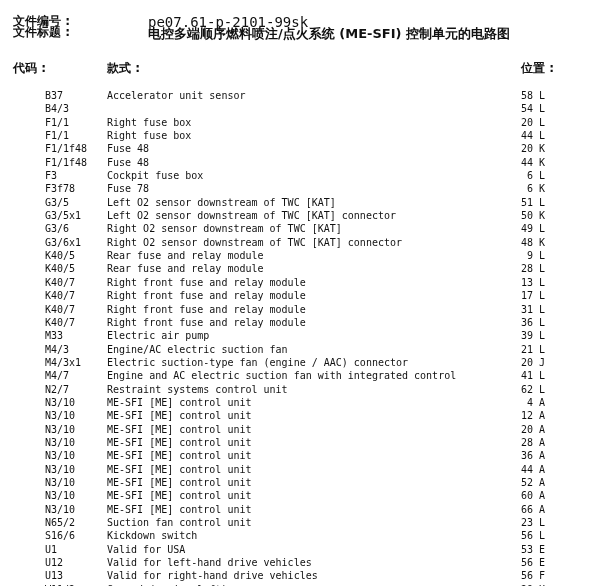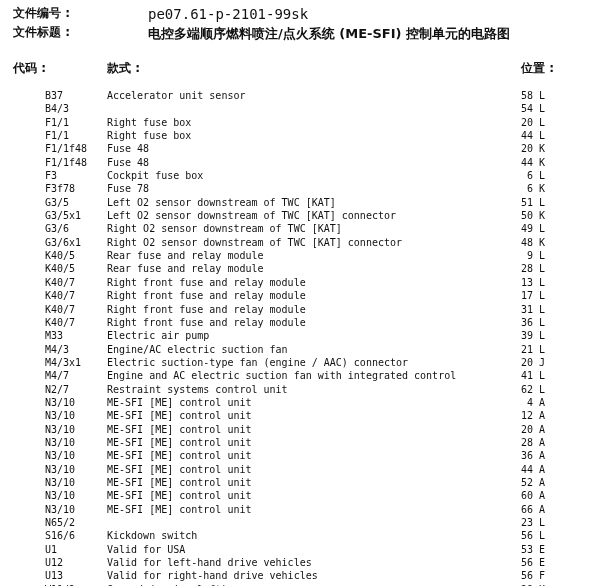--- a/index.html
+++ b/index.html
@@ -33,21 +33,21 @@
   }
   .hdr-line {
     position: absolute;
     left: 0;
     height: 15px;
     line-height: 15px;
     width: 603px;
   }
   .hdr-line .lbl { position: absolute; left: 13px; top: 0; }
   .hdr-line .val { position: absolute; left: 148px; top: 1px; }
-  #file-number-line { top: 6px; }
+  #file-number-line { top: 14px; }
   #file-title-line  { top: 25px; }
   .col-hdr { position: absolute; top: 61px; left: 0; width: 603px; height: 15px; line-height: 15px; }
   .col-hdr .code-col { position: absolute; left: 13px; }
   .col-hdr .desc-col { position: absolute; left: 107px; }
   .col-hdr .loc-col  { position: absolute; left: 521px; }
   #rows {
     position: absolute;
     top: 89px;
     left: 0;
     width: 603px;
@@ -277,20 +277,21 @@
     </div>
 
     <div class="row">
       <span class="cell code">N3/10</span>
       <span class="cell desc">ME-SFI [ME] control unit</span>
       <span class="cell loc">66 A</span>
     </div>
 
     <div class="row">
       <span class="cell code">N65/2</span>
+      <span class="cell desc">Suction fan control unit</span>
       <span class="cell loc">23 L</span>
     </div>
 
     <div class="row">
       <span class="cell code">S16/6</span>
       <span class="cell desc">Kickdown switch</span>
       <span class="cell loc">56 L</span>
     </div>
 
     <div class="row">

